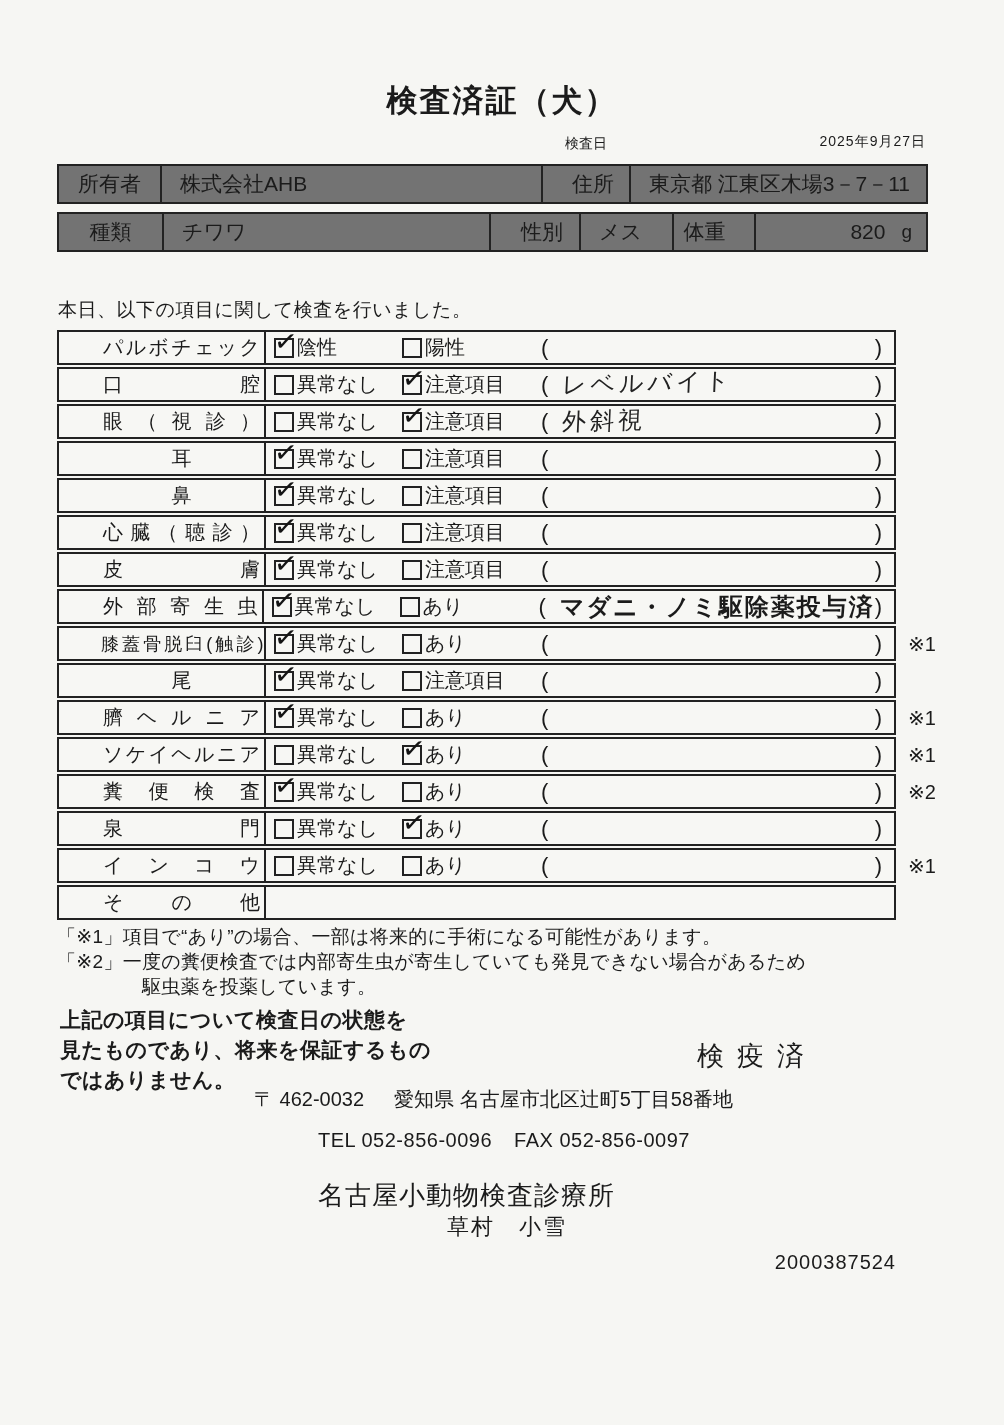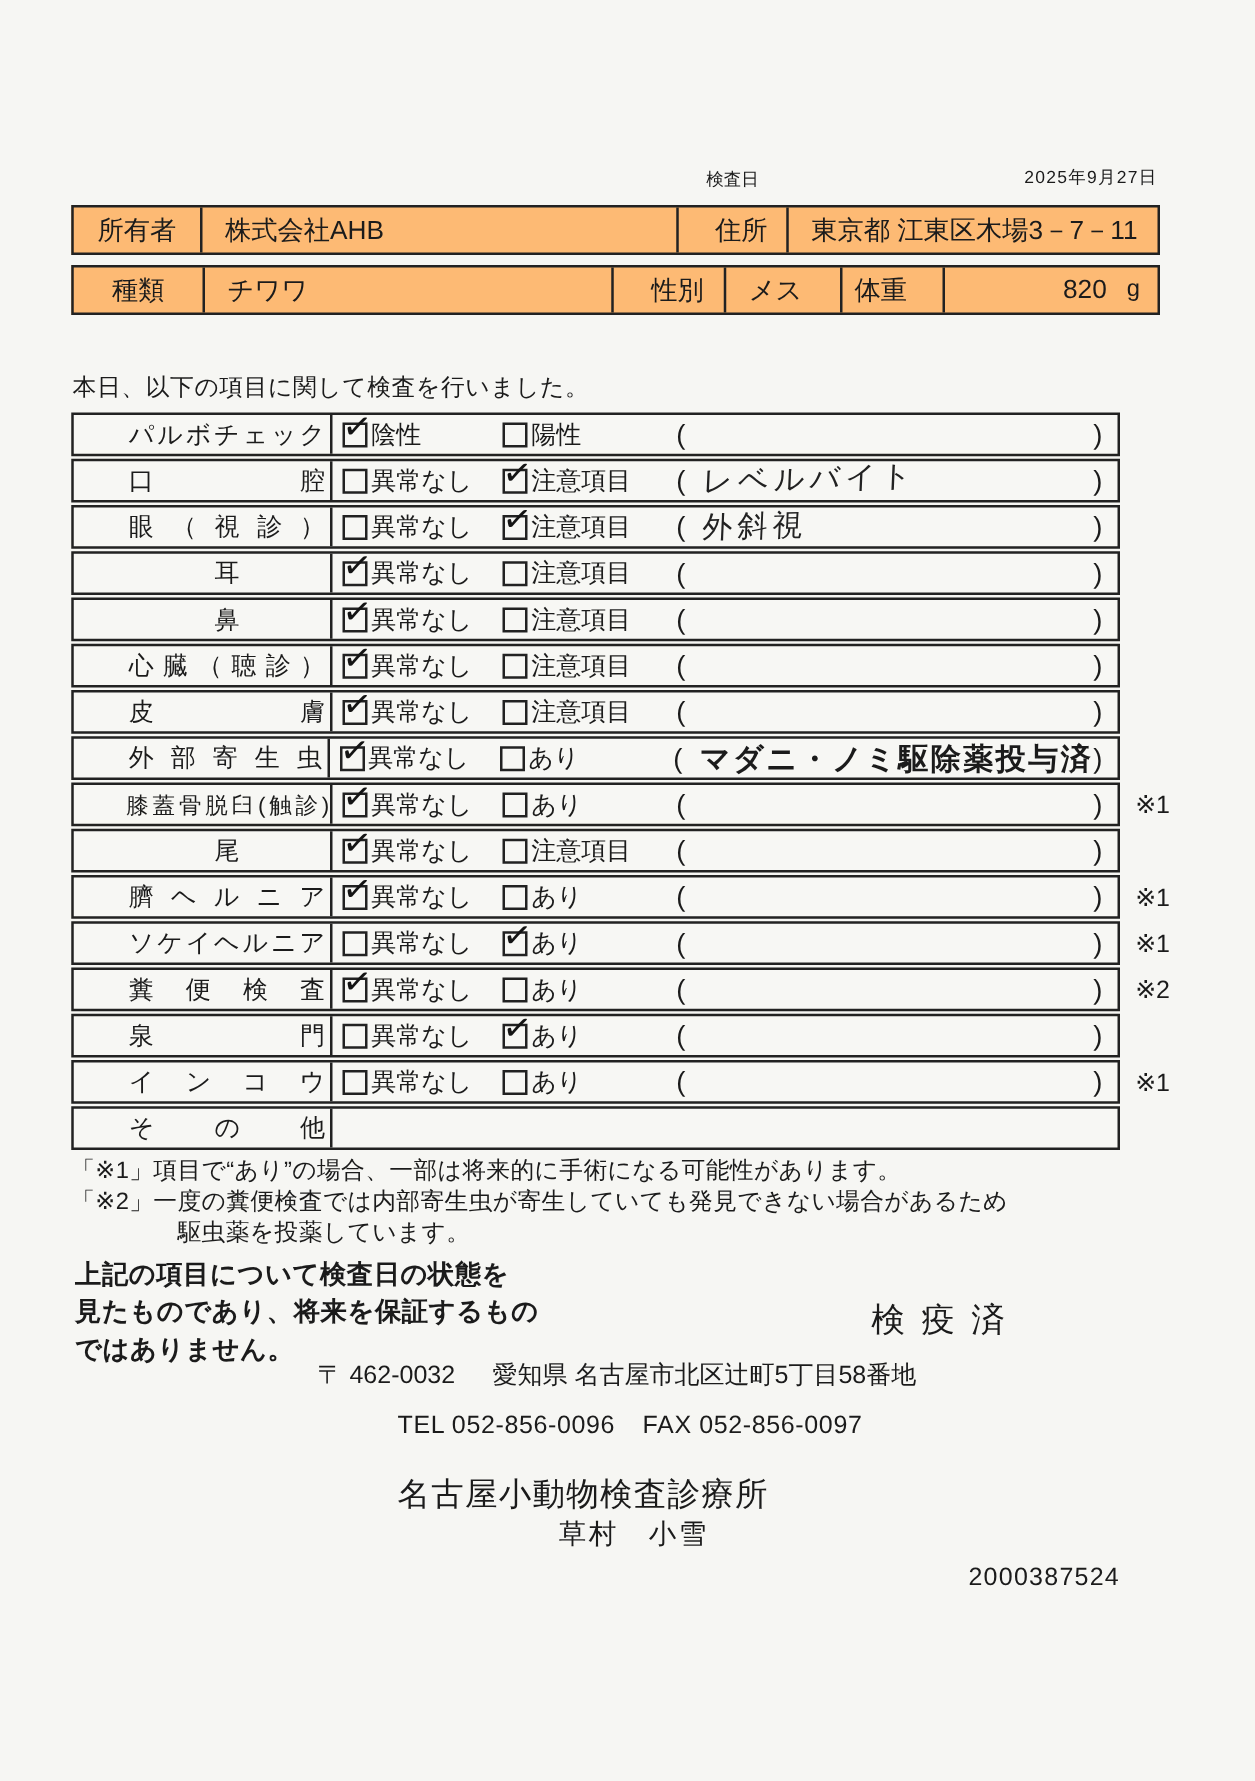--- a/index.html
+++ b/index.html
@@ -19,21 +19,21 @@
     position:absolute;top:80px;left:0;width:100%;
     text-align:center;font-size:31px;font-weight:bold;letter-spacing:2px;
   }
   .date-line{position:absolute;top:135px;left:57px;width:871px;height:26px;font-size:14px;}
   .date-line .dl-label{position:absolute;left:508px;top:0;}
   .date-line .dl-value{position:absolute;right:2px;top:-2px;letter-spacing:1px;}
   
   .ttable{
     position:absolute;left:57px;width:871px;height:40px;
     border:2px solid #222;display:flex;box-sizing:border-box;
-    background:#fdba74;font-size:21px;text-align:center;
+    background:#737373;font-size:21px;text-align:center;
   }
   .ttable .cell{
     display:flex;align-items:center;box-sizing:border-box;
     padding:0 10px;white-space:nowrap;overflow:hidden;
   }
   .ttable .cell.lbl{justify-content:center;padding:0 4px;}
   .ttable .cell + .cell{border-left:2px solid #222;padding-left:18px;}
   .t-owner{top:164px;}
   .t-pet1{top:212px;}
   .t-pet2{top:254px;}
@@ -100,20 +100,21 @@
   .tel-line .gap{display:inline-block;width:22px;}
   .clinic-name{position:absolute;top:1178px;left:318px;font-size:26px;letter-spacing:1px;}
   .vet-name{position:absolute;top:1212px;left:447px;font-size:22px;letter-spacing:2px;}
   .serial{position:absolute;top:1251px;left:740px;width:156px;text-align:right;font-size:20px;letter-spacing:1px;}
 </style>
 </head>
 <body>
 
 <div class="page">
 
+  <div class="title">検査済証（犬）</div>
 
   <div class="date-line">
     <span class="dl-label">検査日</span>
     <span class="dl-value">2025年9月27日</span>
   </div>
 
   <div class="ttable t-owner">
     <div class="cell lbl w-owner-lbl">所有者</div>
     <div class="cell w-owner-val">株式会社AHB</div>
     <div class="cell lbl w-addr-lbl">住所</div>

